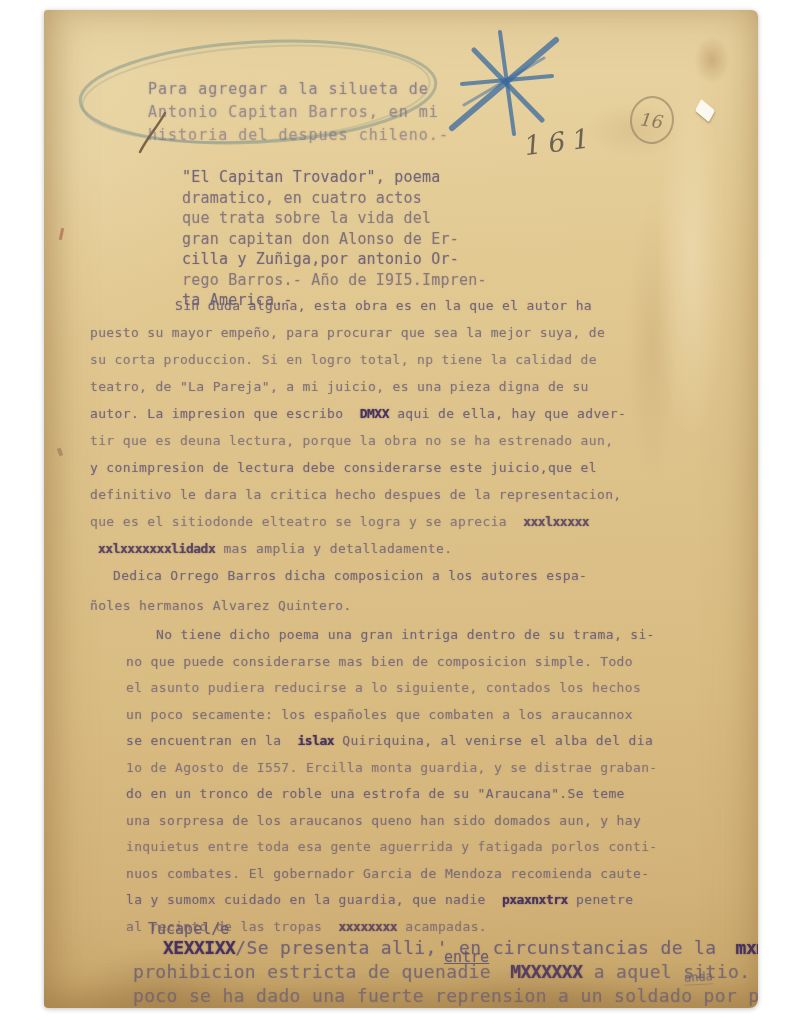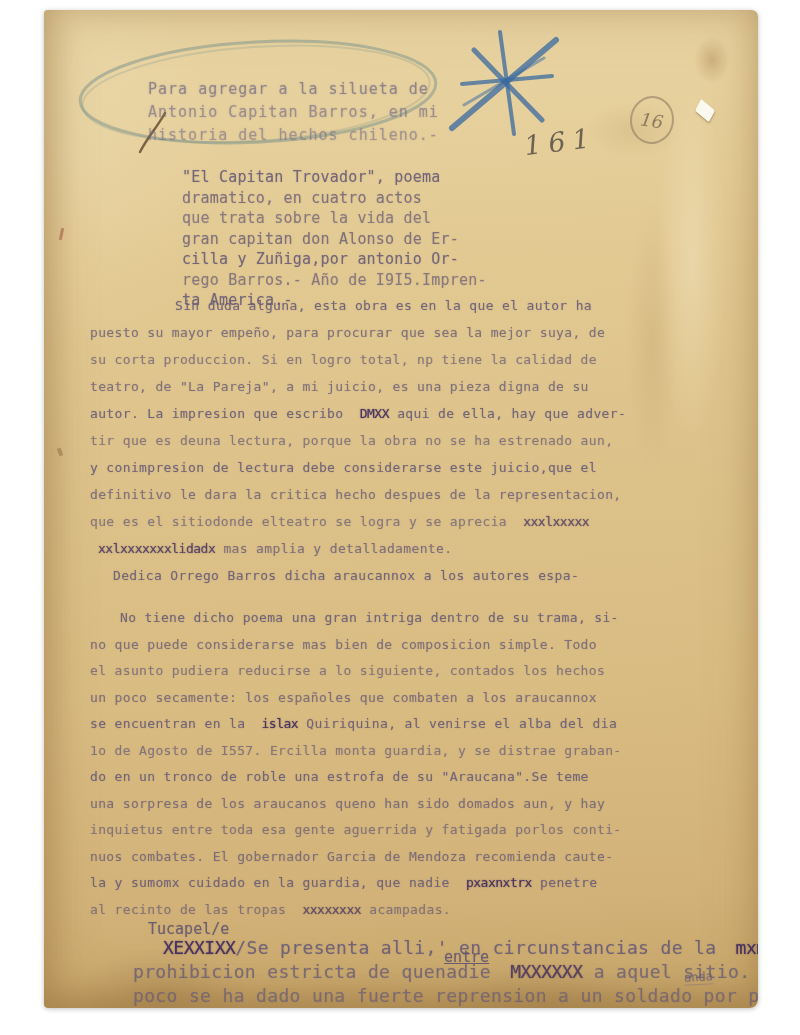--- a/index.html
+++ b/index.html
@@ -23,33 +23,33 @@
       inset 0 0 55px rgba(150,112,60,.30),
       inset 0 -16px 28px rgba(138,98,48,.28),
       inset 14px 0 26px rgba(150,115,65,.14),
       0 1px 5px rgba(0,0,0,.25);
   }
   .typedblock{position:absolute;white-space:pre;filter:blur(.25px);}
   .line{white-space:pre;color:rgba(104,92,118,.85);text-shadow:0 0 1.2px rgba(104,92,118,.45);}
   .line:nth-child(2n){opacity:.88;}
   .line:nth-child(3n){opacity:.8;}
   .struck{
-    font-weight:normal;color:rgba(70,48,94,.95);
+    font-weight:bold;color:rgba(70,48,94,.95);
     text-shadow:0 0 1.5px rgba(70,48,94,.75);letter-spacing:-.5px;padding-left:8px;
   }
   
   .note{left:88px;top:68px;font-size:15px;line-height:23px;letter-spacing:1px;margin-left:16px;}
   .note .line{color:rgba(118,108,132,.62);text-shadow:0 0 1.6px rgba(118,108,132,.5);}
   
   .quote{left:138px;top:157px;font-size:15px;line-height:20.5px;letter-spacing:.2px;}
   
   .para{left:46px;font-size:13px;letter-spacing:.35px;}
   #para-0{top:282px;line-height:27px;}
   #para-1{top:551px;line-height:30px;}
-  #para-2{top:595px;line-height:26.5px;}
+  #para-2{top:612px;line-height:26.5px;margin-left:36px;}
   #para-3{left:89px;top:926px;line-height:24px;font-size:18px;}
   #para-0 .line:first-child{padding-left:85px;}
   #para-1 .line:first-child{padding-left:23px;}
   #para-2 .line:first-child{padding-left:30px;}
   #para-3 .line:first-child{padding-left:22px;}
   
   .insert{position:absolute;font-size:15px;color:rgba(96,84,112,.8);text-shadow:0 0 1px rgba(96,84,112,.5);white-space:pre;}
   .ins-tucapel{left:104px;top:910px;}
   .ins-entre{left:400px;top:938px;text-decoration:underline;}
   .ins-margin{left:640px;top:960px;font-size:12px;color:rgba(110,98,120,.55);border-bottom:1px solid rgba(110,98,120,.35);transform:rotate(-3deg);}
@@ -85,36 +85,36 @@
     <g stroke="rgba(58,105,160,.75)" stroke-linecap="round" fill="none">
       <path d="M408,118 L512,30" stroke-width="6"></path>
       <path d="M430,40 L498,110" stroke-width="5"></path>
       <path d="M418,74 L508,66" stroke-width="4"></path>
       <path d="M456,22 L470,124" stroke-width="4"></path>
       <path d="M420,95 L500,48" stroke-width="3" stroke="rgba(58,105,160,.5)"></path>
     </g>
     <path d="M121,103 C114,116 103,128 96,142" stroke="rgba(107,81,52,.85)" stroke-width="2.5" fill="none" stroke-linecap="round"></path>
   </svg>
 
-  <div class="typedblock note" id="note-lines"><div class="line"><span>Para agregar a la silueta de</span></div><div class="line"><span>Antonio Capitan Barros, en mi</span></div><div class="line"><span>historia del hechos chileno.-</span></div></div>
+  <div class="typedblock note" id="note-lines"><div class="line"><span>Para agregar a la silueta de</span></div><div class="line"><span>Antonio Capitan Barros, en mi</span></div><div class="line"><span>historia del despues chileno.-</span></div></div>
 
   <div class="hand-number">161</div>
 
   <div class="circled-number">
     <span>16</span>
   </div>
 
   <div class="speck-white"></div>
   <div class="speck-red"></div>
   <div class="speck-red2"></div>
 
   <div class="typedblock quote" id="quote-lines"><div class="line"><span>"El Capitan Trovador", poema</span></div><div class="line"><span>dramatico, en cuatro actos</span></div><div class="line"><span>que trata sobre la vida del</span></div><div class="line"><span>gran capitan don Alonso de Er-</span></div><div class="line"><span>cilla y Zuñiga,por antonio Or-</span></div><div class="line"><span>rego Barros.- Año de I9I5.Impren-</span></div><div class="line"><span>ta America.-</span></div></div>
 
   <div class="typedblock para" id="para-0"><div class="line"><span>Sin duda alguna, esta obra es en la que el autor ha</span></div><div class="line"><span>puesto su mayor empeño, para procurar que sea la mejor suya, de</span></div><div class="line"><span>su corta produccion. Si en logro total, np tiene la calidad de</span></div><div class="line"><span>teatro, de "La Pareja", a mi juicio, es una pieza digna de su</span></div><div class="line"><span>autor. La impresion que escribo </span><span class="struck">DMXX</span><span> aqui de ella, hay que adver-</span></div><div class="line"><span>tir que es deuna lectura, porque la obra no se ha estrenado aun,</span></div><div class="line"><span>y conimpresion de lectura debe considerarse este juicio,que el</span></div><div class="line"><span>definitivo le dara la critica hecho despues de la representacion,</span></div><div class="line"><span>que es el sitiodonde elteatro se logra y se aprecia </span><span class="struck">xxxlxxxxx</span></div><div class="line"><span class="struck">xxlxxxxxxxlidadx</span><span> mas amplia y detalladamente.</span></div></div>
-  <div class="typedblock para" id="para-1"><div class="line"><span>Dedica Orrego Barros dicha araucannox a los autores espa-</span></div></div>
+  <div class="typedblock para" id="para-1"><div class="line"><span>Dedica Orrego Barros dicha composicion a los autores espa-</span></div><div class="line"><span>ñoles hermanos Alvarez Quintero.</span></div></div>
   <div class="typedblock para" id="para-2"><div class="line"><span>No tiene dicho poema una gran intriga dentro de su trama, si-</span></div><div class="line"><span>no que puede considerarse mas bien de composicion simple. Todo</span></div><div class="line"><span>el asunto pudiera reducirse a lo siguiente, contados los hechos</span></div><div class="line"><span>un poco secamente: los españoles que combaten a los araucannox</span></div><div class="line"><span>se encuentran en la </span><span class="struck">islax</span><span> Quiriquina, al venirse el alba del dia</span></div><div class="line"><span>1o de Agosto de I557. Ercilla monta guardia, y se distrae graban-</span></div><div class="line"><span>do en un tronco de roble una estrofa de su "Araucana".Se teme</span></div><div class="line"><span>una sorpresa de los araucanos queno han sido domados aun, y hay</span></div><div class="line"><span>inquietus entre toda esa gente aguerrida y fatigada porlos conti-</span></div><div class="line"><span>nuos combates. El gobernador Garcia de Mendoza recomienda caute-</span></div><div class="line"><span>la y sumomx cuidado en la guardia, que nadie </span><span class="struck">pxaxnxtrx</span><span> penetre</span></div><div class="line"><span>al recinto de las tropas </span><span class="struck">xxxxxxxx</span><span> acampadas.</span></div></div>
   <div class="typedblock para" id="para-3"><div class="line"><span class="struck">XEXXIXX</span><span>/Se presenta alli,' en circunstancias de la </span><span class="struck">mxmadrici</span></div><div class="line"><span>prohibicion estricta de quenadie </span><span class="struck">MXXXXXX</span><span> a aquel sitio. pues</span></div><div class="line"><span>poco se ha dado una fuerte reprension a un soldado por poca</span></div></div>
 
   <span class="insert ins-tucapel">Tucapel/e</span>
   <span class="insert ins-entre">entre</span>
   <span class="insert ins-margin">anda</span>
 
 </div>
 
 </body></html>

